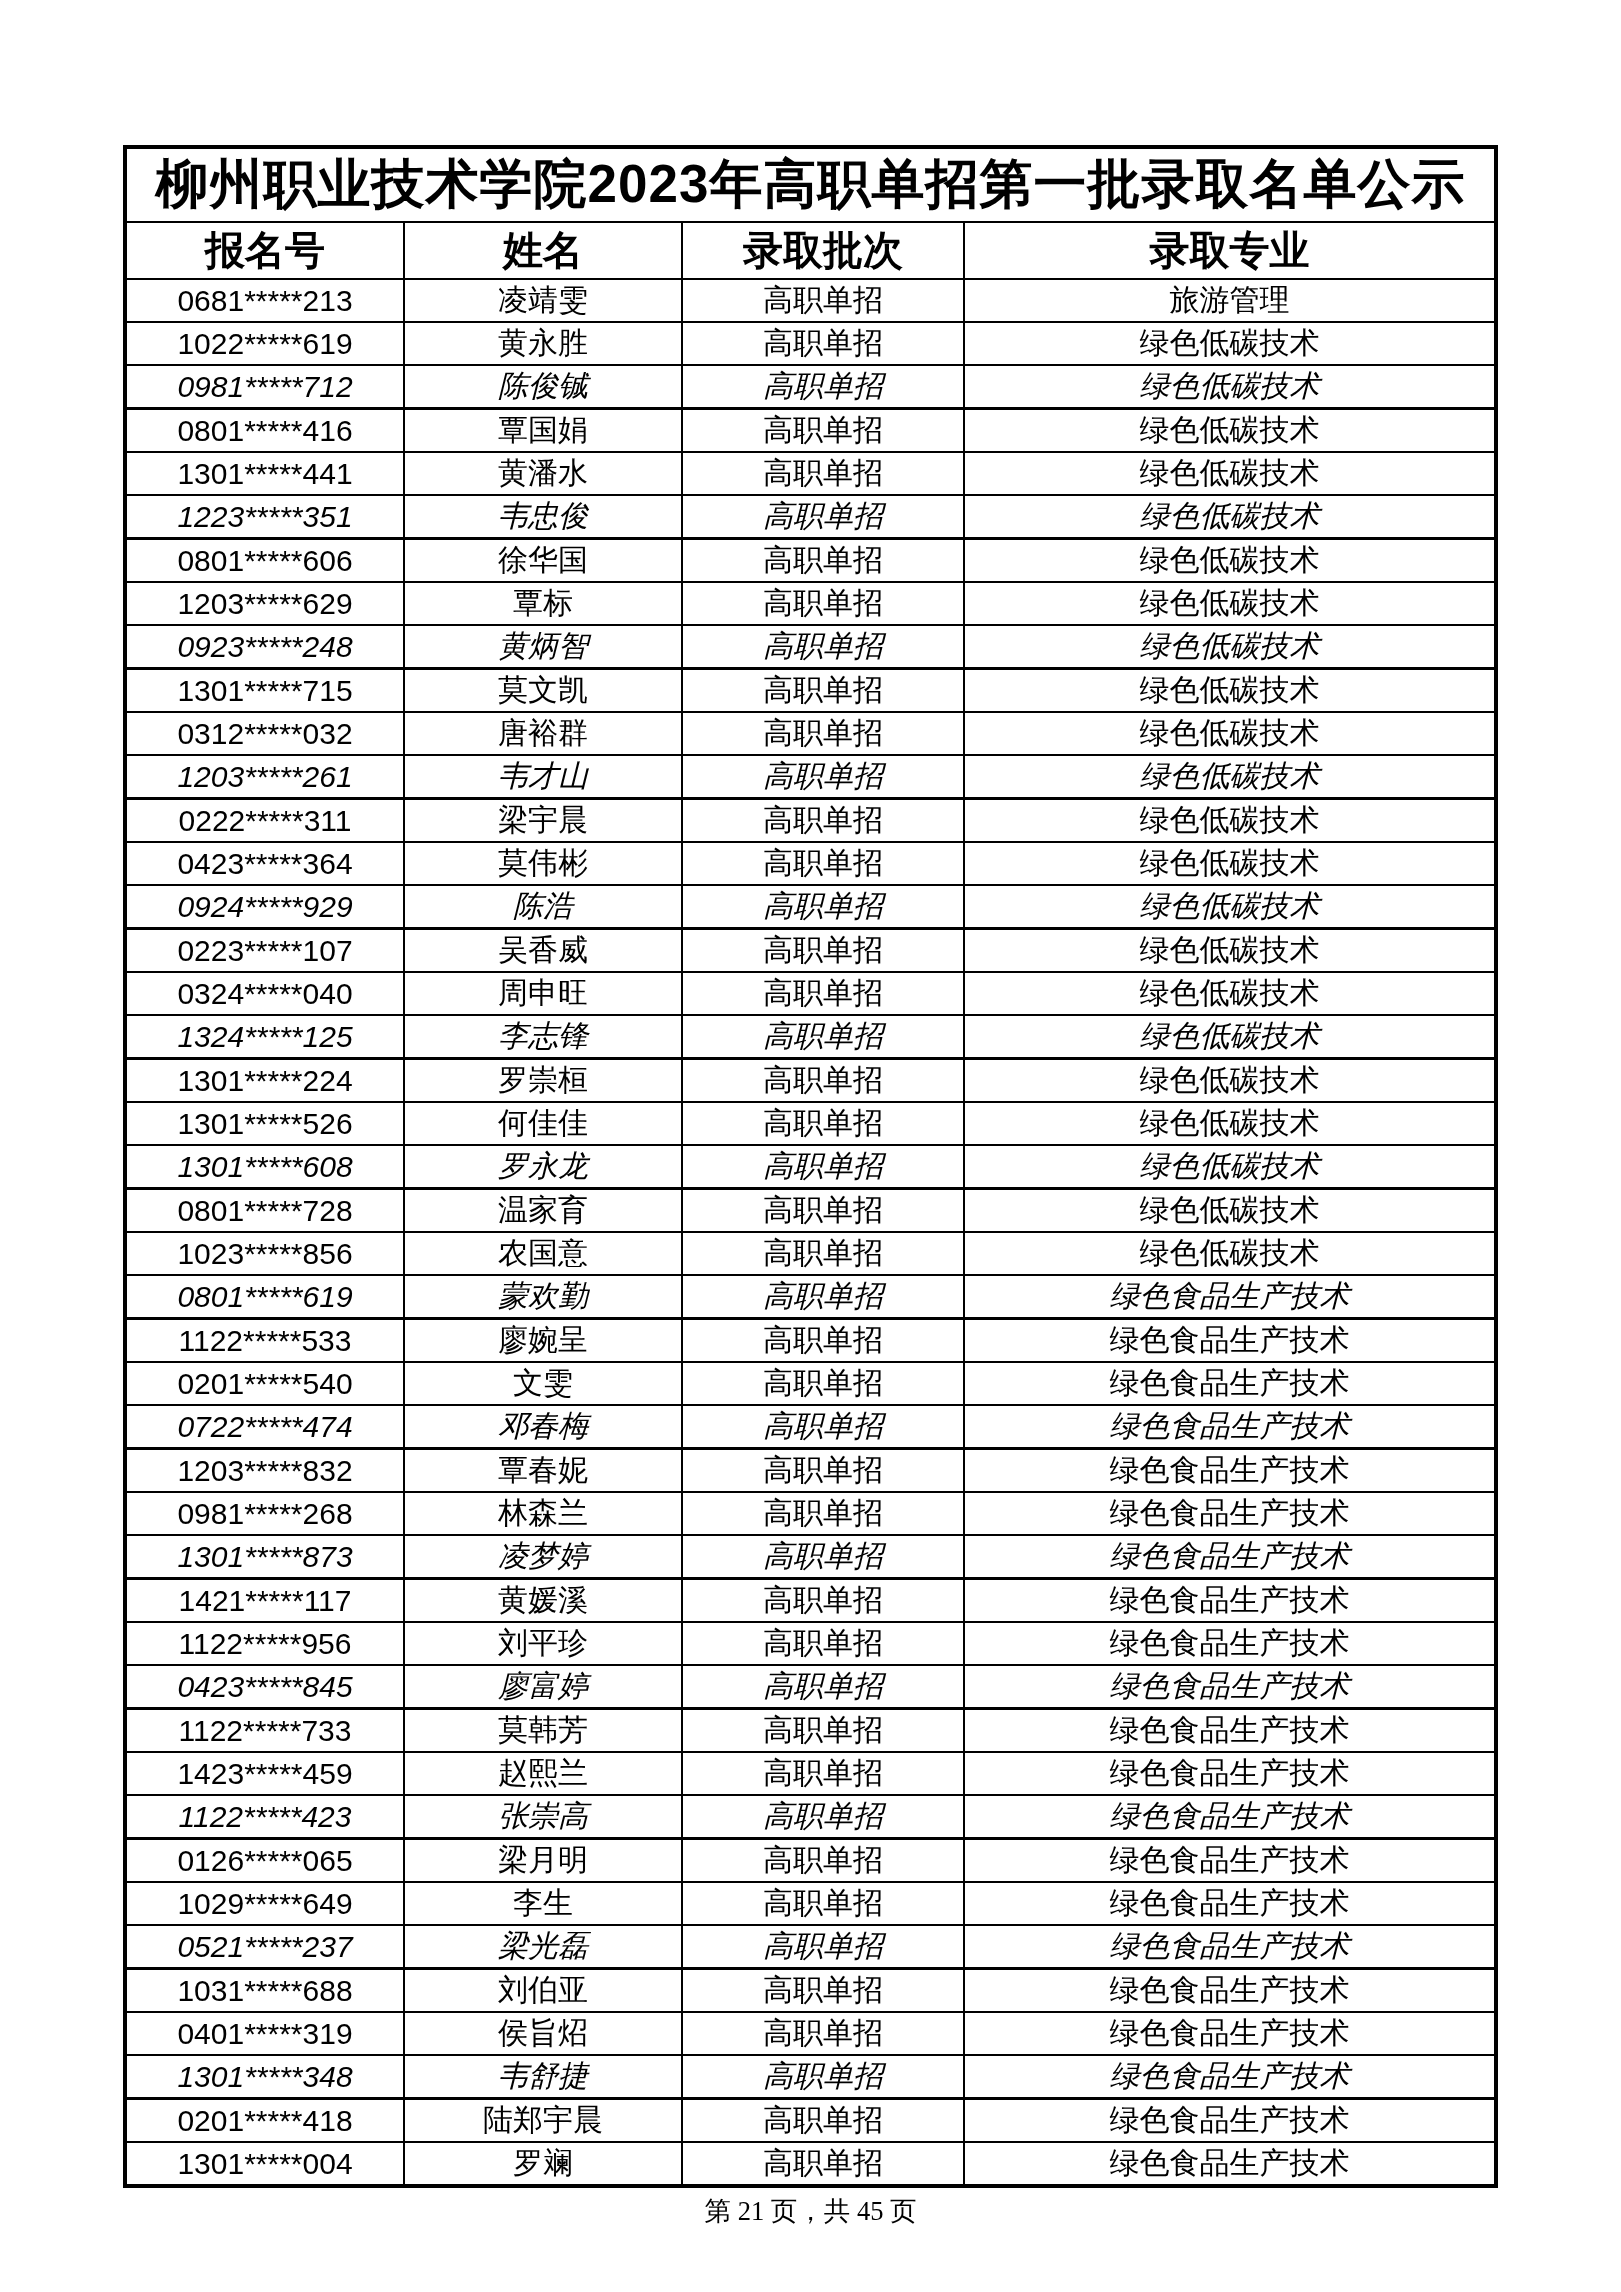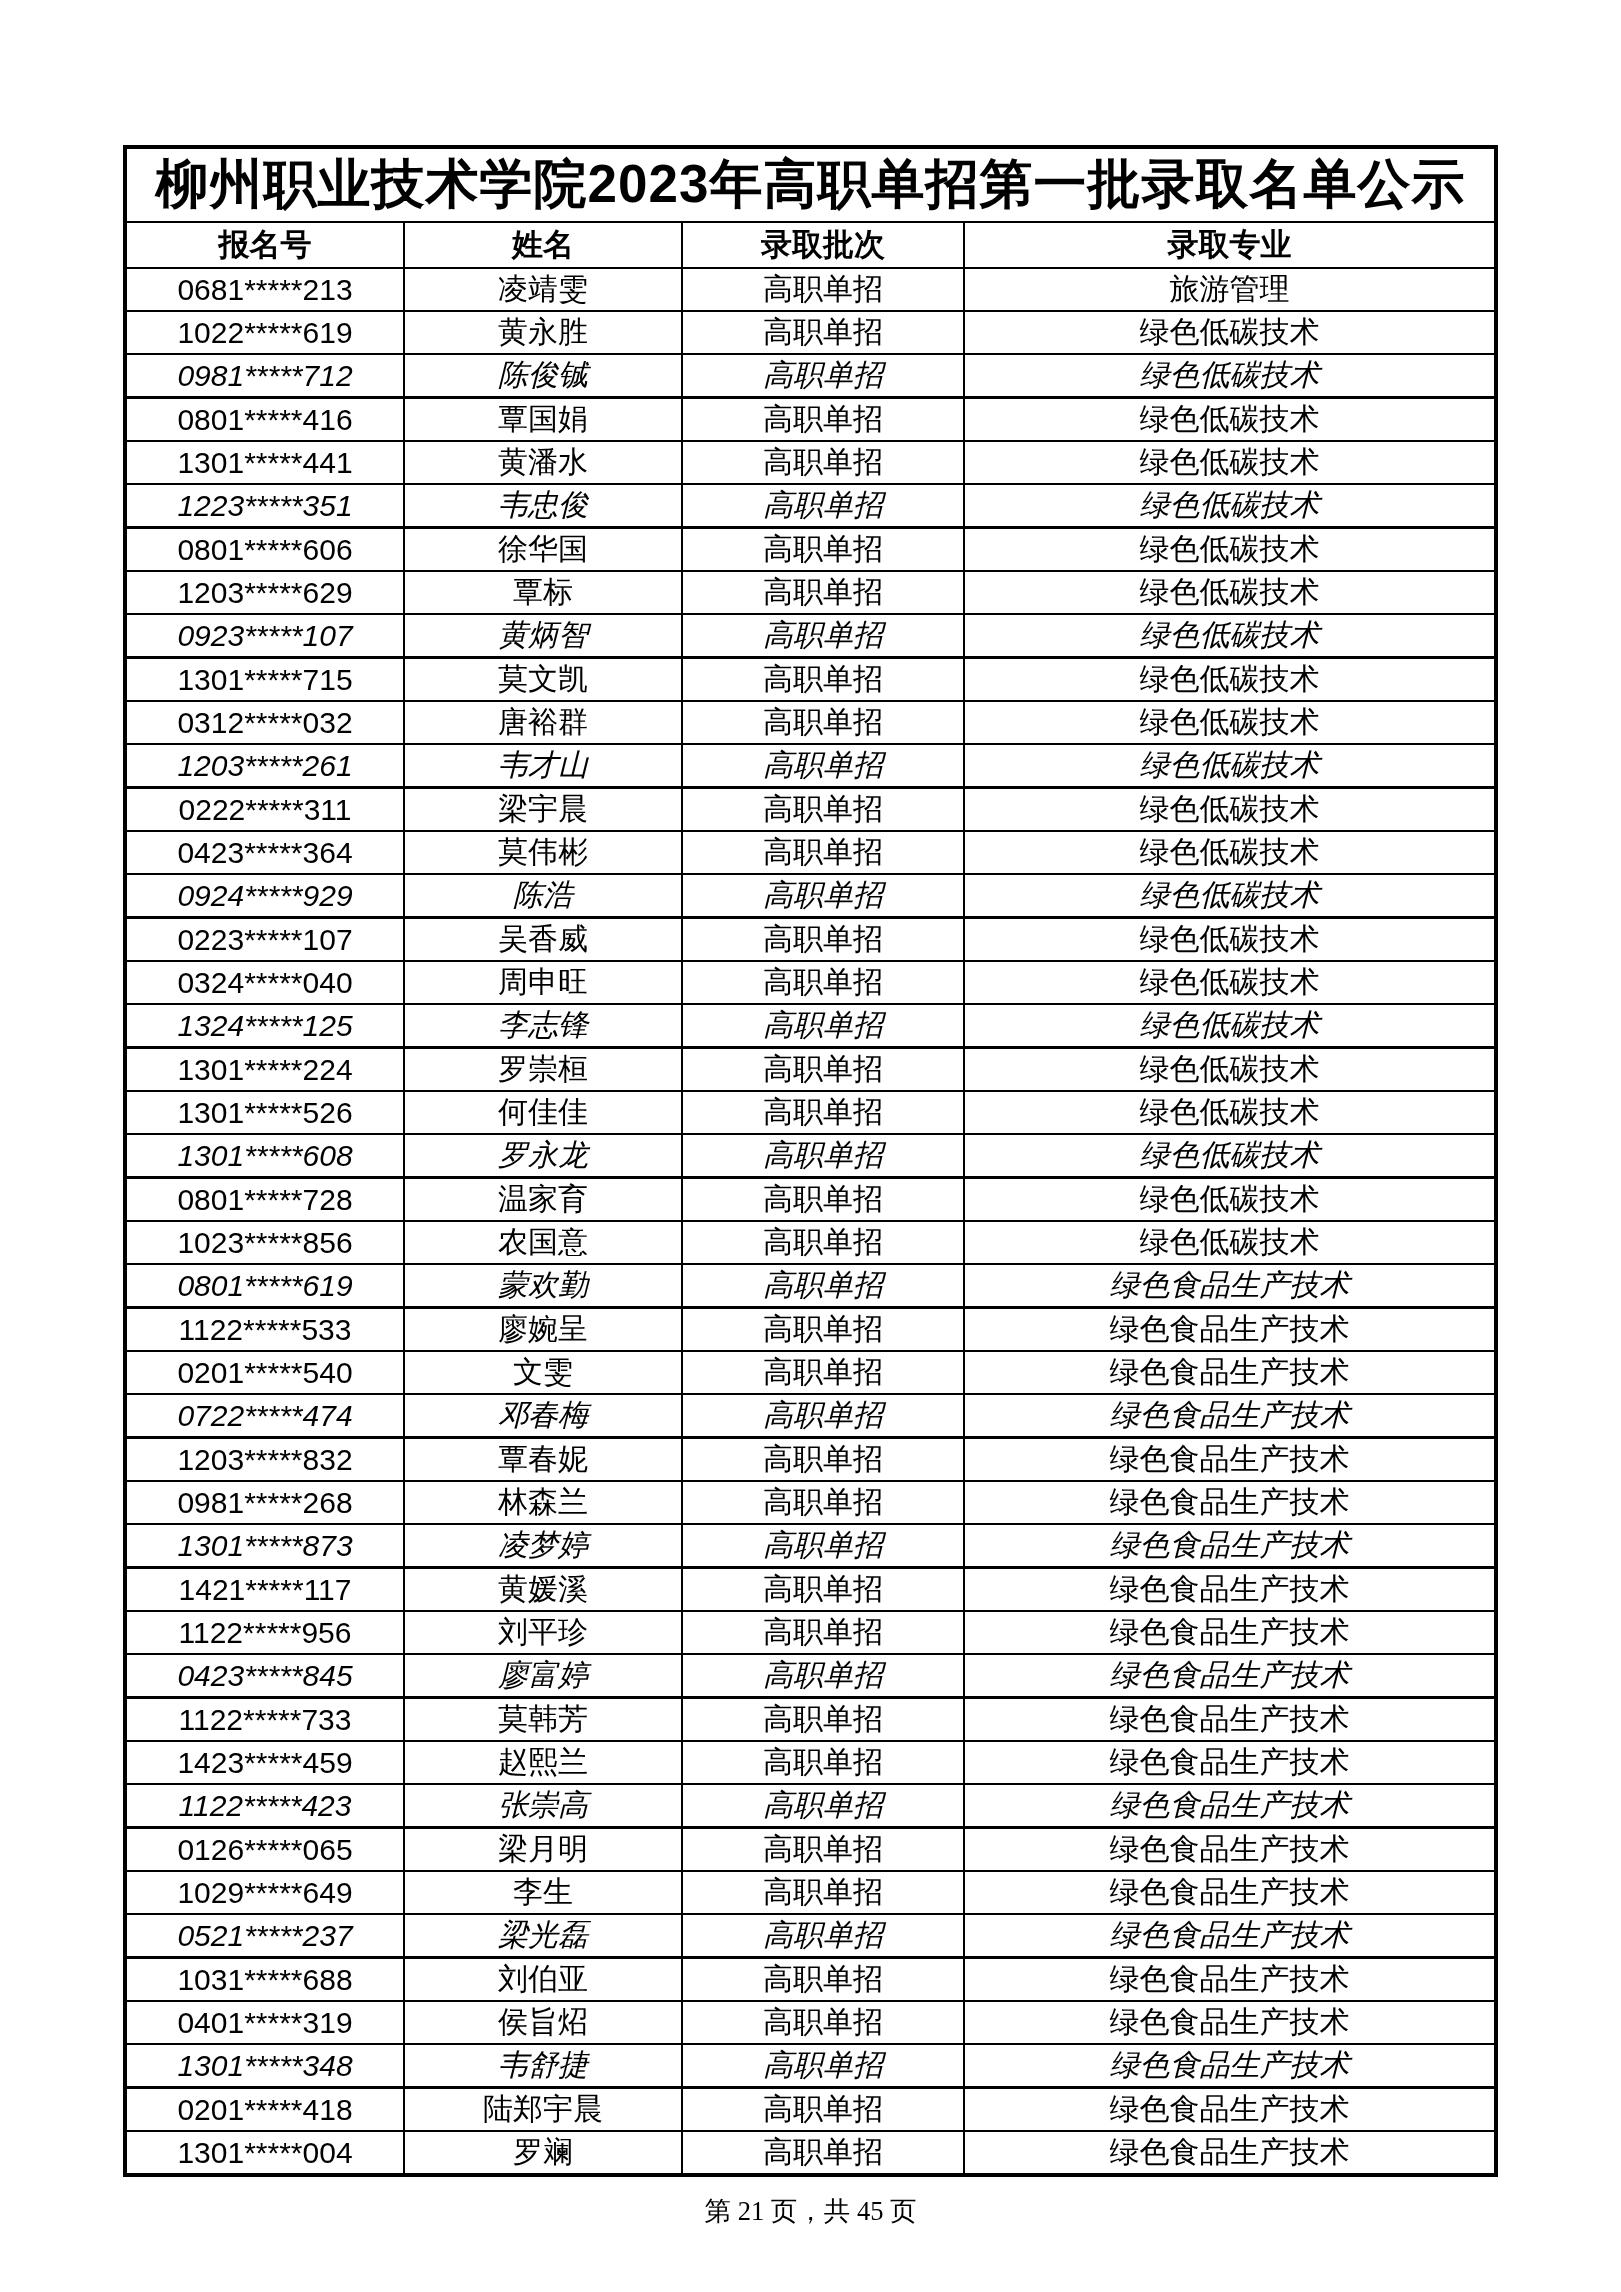--- a/index.html
+++ b/index.html
@@ -35,21 +35,21 @@
 
   .title-cell {
     height: 72px;
     font-size: 53px;
     font-weight: bold;
     border-bottom: 2.9px solid #000000;
     letter-spacing: 1px;
   }
   .header-row th {
     height: 46px;
-    font-size: 31px;
+    font-size: 40px;
     font-weight: bold;
     border-bottom: 2.9px solid #000000;
   }
   tbody td {
     height: 39px;
     font-size: 30px;
     font-weight: normal;
   }
   
   tbody tr:nth-of-type(3n) td { border-bottom-width: 3.9px; font-style: italic; }
@@ -139,21 +139,21 @@
 
       <tr>
         <td>1203*****629</td>
         <td>覃标</td>
         <td>高职单招</td>
         <td>绿色低碳技术</td>
       </tr>
 
 
       <tr>
-        <td>0923*****107</td>
+        <td>0923*****248</td>
         <td>黄炳智</td>
         <td>高职单招</td>
         <td>绿色低碳技术</td>
       </tr>
 
       <tr>
         <td>1301*****715</td>
         <td>莫文凯</td>
         <td>高职单招</td>
         <td>绿色低碳技术</td>

